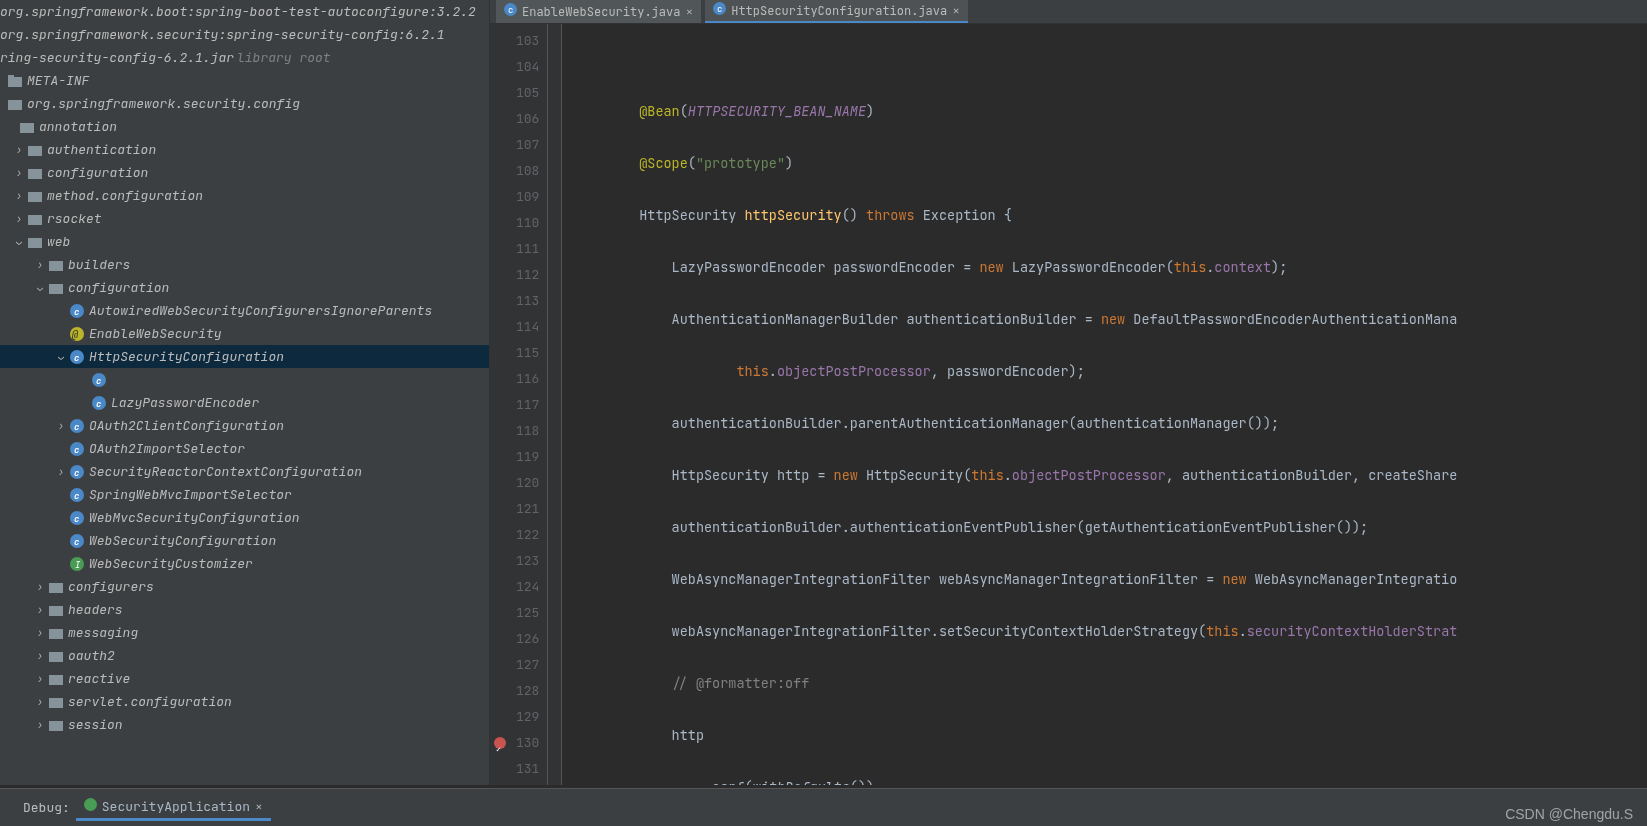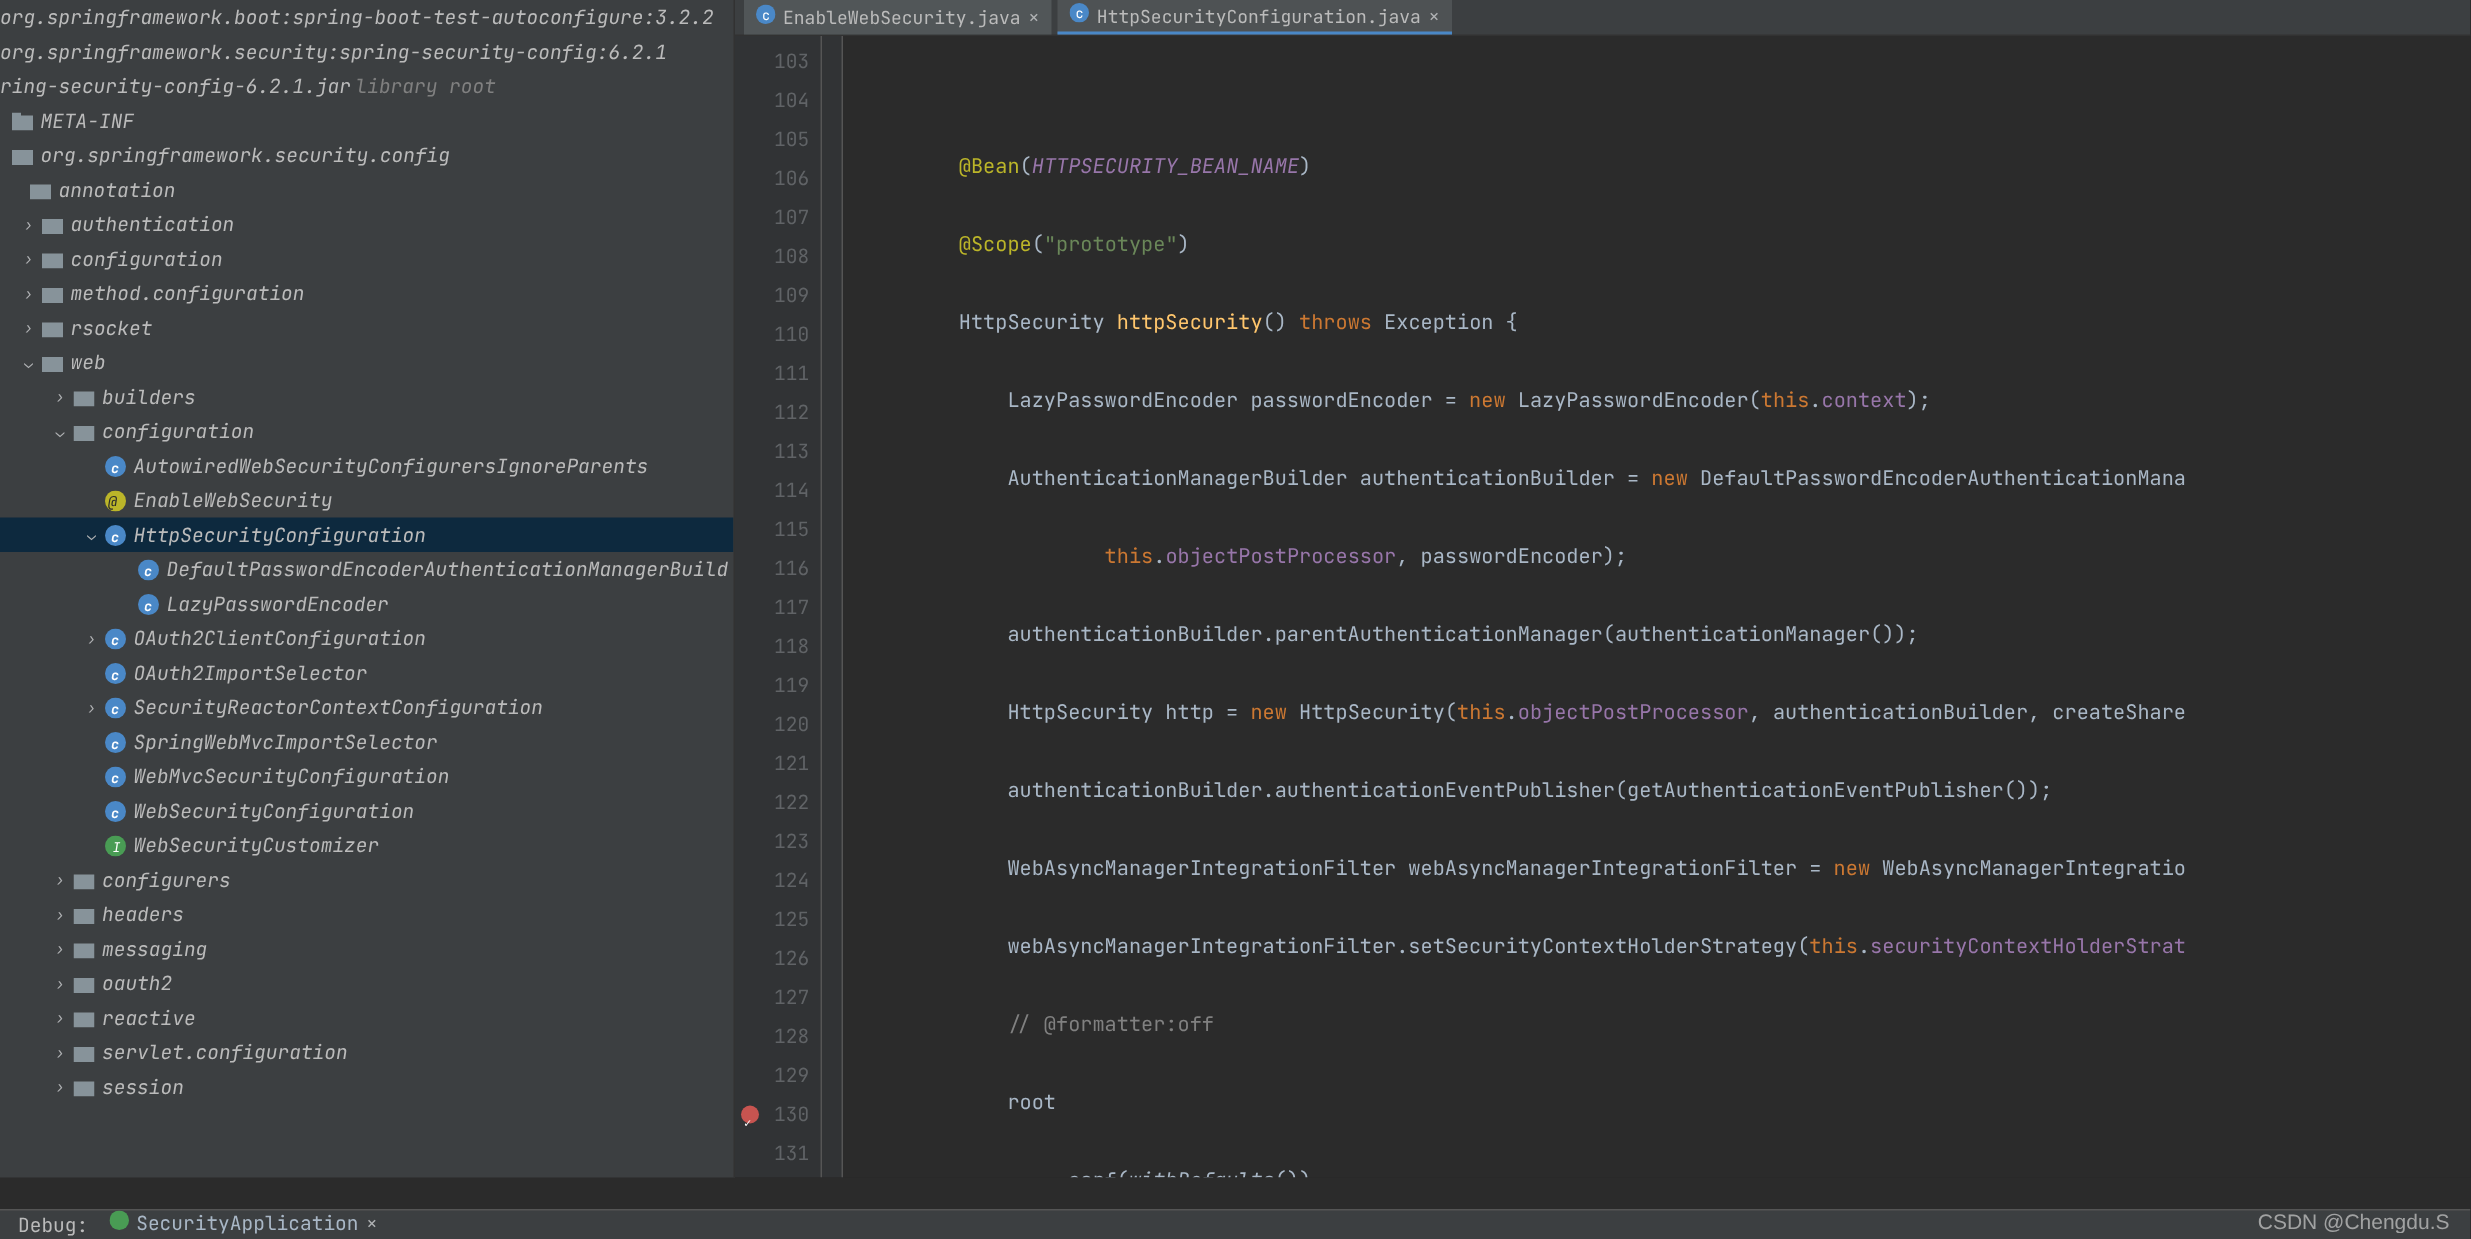--- a/index.html
+++ b/index.html
@@ -107,25 +107,25 @@
 .code .line{height:26px;}
 .kw{color:#cc7832;}
 .ann{color:#bbb529;}
 .str{color:#6a8759;}
 .id{color:#a9b7c6;}
 .mth{color:#ffc66d;}
 .cmt{color:#808080;}
 .fld{color:#9876aa;}
 .par{color:#a9b7c6;font-style:italic;}
 .debug-bar{
-  position:absolute;left:0;bottom:0;width:100%;height:20px;
+  position:absolute;left:0;bottom:0;width:100%;height:38px;
   background:#3c3f41;
   border-top:1px solid #555;
   display:flex;align-items:center;
-  padding-left:12px;
+  padding-left:23px;
   font-size:13px;
   gap:6px;
 }
 .debug-bar .lbl{color:#bbbbbb;}
 .debug-tab{
   display:flex;align-items:center;gap:5px;
   padding:0 8px;height:26px;
   border-bottom:3px solid #4a88c7;
 }
 .debug-tab .x{color:#afb1b3;}
@@ -269,21 +269,20 @@
         </span>
      <span class="lbl">HttpSecurityConfiguration</span>
       </div>
    <div class="side-item" style="padding-left:90px">
      <span class="icon class-icon">
           <svg width="14" height="14">
             <circle cx="7" cy="7" r="7"></circle>
             <text x="4" y="11">c</text>
           </svg>
         </span>
-     <span class="lbl">DefaultPasswordEncoderAuthenticationManagerBuild</span>
       </div>
    <div class="side-item" style="padding-left:90px">
      <span class="icon class-icon">
           <svg width="14" height="14">
             <circle cx="7" cy="7" r="7"></circle>
             <text x="4" y="11">c</text>
           </svg>
         </span>
      <span class="lbl">LazyPasswordEncoder</span>
       </div>
@@ -535,21 +534,21 @@
 <div class="line"><span class="id">        HttpSecurity </span><span class="mth">httpSecurity</span><span class="id">() </span><span class="kw">throws</span><span class="id"> Exception {</span></div>
 <div class="line"><span class="id">            LazyPasswordEncoder passwordEncoder = </span><span class="kw">new</span><span class="id"> LazyPasswordEncoder(</span><span class="kw">this</span><span class="id">.</span><span class="fld">context</span><span class="id">);</span></div>
 <div class="line"><span class="id">            AuthenticationManagerBuilder authenticationBuilder = </span><span class="kw">new</span><span class="id"> DefaultPasswordEncoderAuthenticationMana</span></div>
 <div class="line"><span class="id">                    </span><span class="kw">this</span><span class="id">.</span><span class="fld">objectPostProcessor</span><span class="id">, passwordEncoder);</span></div>
 <div class="line"><span class="id">            authenticationBuilder.parentAuthenticationManager(authenticationManager());</span></div>
 <div class="line"><span class="id">            HttpSecurity http = </span><span class="kw">new</span><span class="id"> HttpSecurity(</span><span class="kw">this</span><span class="id">.</span><span class="fld">objectPostProcessor</span><span class="id">, authenticationBuilder, createShare</span></div>
 <div class="line"><span class="id">            authenticationBuilder.authenticationEventPublisher(getAuthenticationEventPublisher());</span></div>
 <div class="line"><span class="id">            WebAsyncManagerIntegrationFilter webAsyncManagerIntegrationFilter = </span><span class="kw">new</span><span class="id"> WebAsyncManagerIntegratio</span></div>
 <div class="line"><span class="id">            webAsyncManagerIntegrationFilter.setSecurityContextHolderStrategy(</span><span class="kw">this</span><span class="id">.</span><span class="fld">securityContextHolderStrat</span></div>
 <div class="line"><span class="cmt">            // @formatter:off</span></div>
-<div class="line"><span class="id">            root</span></div>
+<div class="line"><span class="id">            http</span></div>
 <div class="line"><span class="id">                .csrf(</span><span class="par">withDefaults</span><span class="id">())</span></div>
 <div class="line"></div>
 
 
 
 
 
 
 
 

